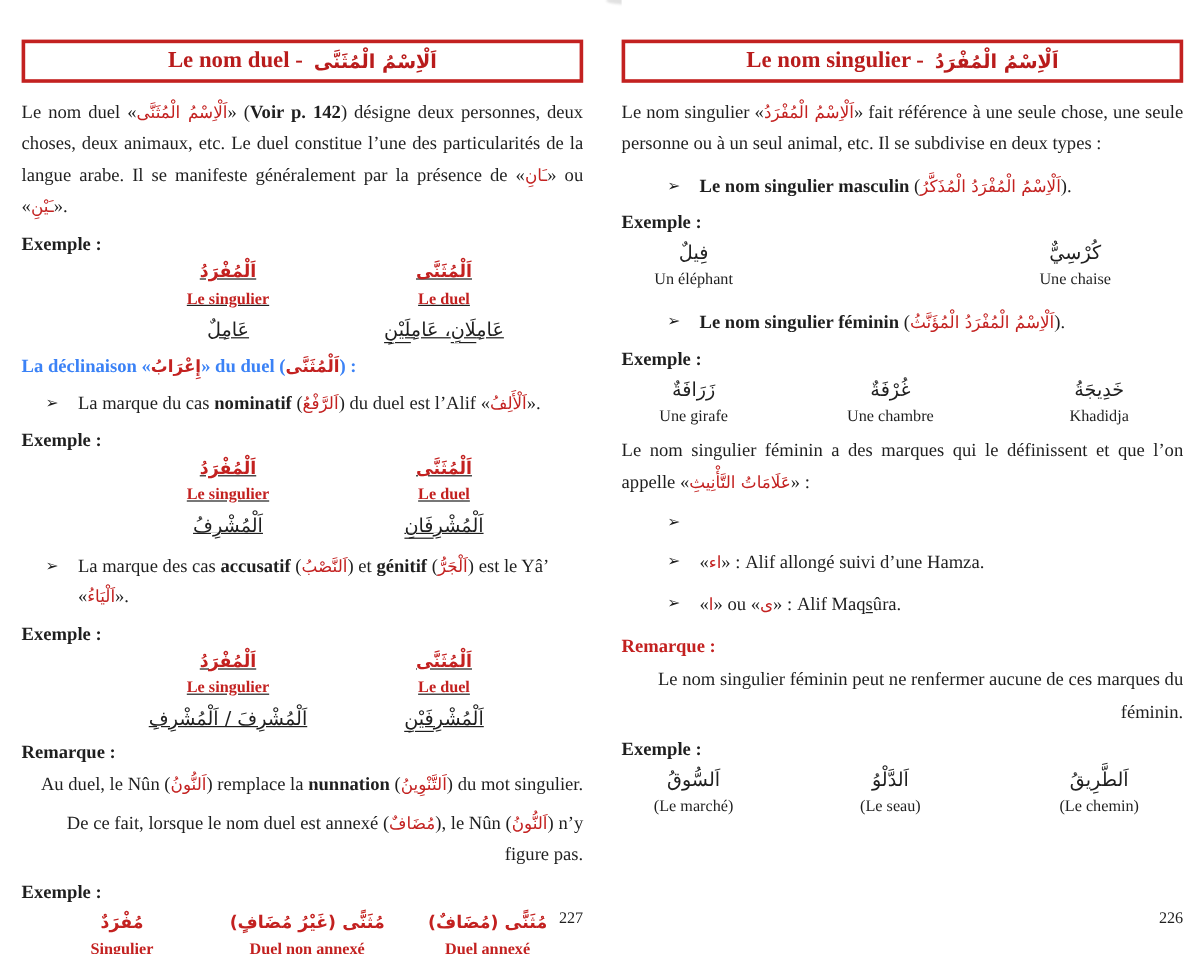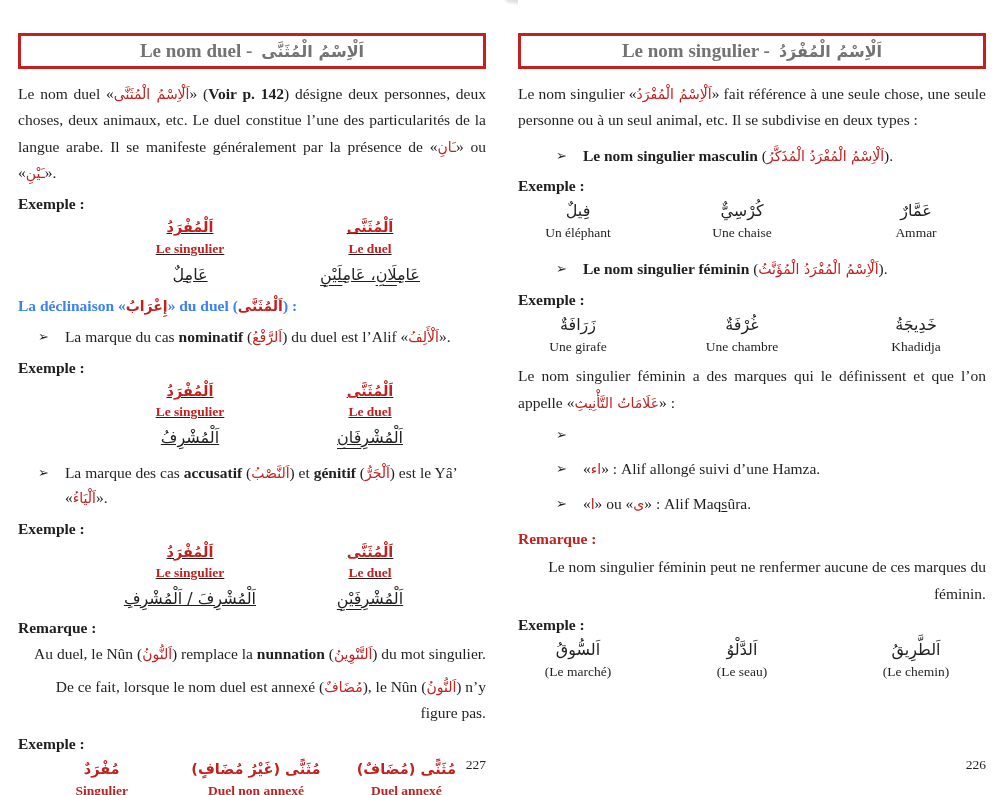--- a/index.html
+++ b/index.html
@@ -10,21 +10,21 @@
   }
   .page{position:absolute;top:0;width:468px;height:795px;background:#ffffff;}
   #page-left{left:18px;}
   #page-right{left:518px;}
   .smudge{position:absolute;left:505px;top:-3px;width:42px;height:7px;border-radius:50%;
     background:#c9c9c9;filter:blur(1px);opacity:.55;}
 
   .title-box{
     margin-top:33px;height:30px;border:3px solid #c32120;
     display:flex;align-items:center;justify-content:center;gap:9px;
-    color:#737373;font-weight:bold;font-size:19px;
+    color:#b91c1c;font-weight:bold;font-size:19px;
   }
   .title-box .t-ar{font-family:"DejaVu Sans",sans-serif;font-size:16px;font-weight:bold;}
 
   .para{font-size:15.5px;line-height:1.7;text-align:justify;margin:12px 0 0 0;}
   .para.no-just{text-align:right;}
 
   .ex-label{font-weight:bold;font-size:15.5px;margin:9px 0 2px 0;}
 
   .remark-label{font-weight:bold;font-size:15.5px;margin:8px 0 0 0;}
   .remark-label.red{color:#c32120;}
@@ -189,24 +189,20 @@
 
   <div class="exrow">
     <div class="ecol c1">
       <div class="e-ar" dir="rtl">فِيلٌ</div>
       <div class="e-cap">Un éléphant</div>
     </div>
     <div class="ecol c2">
       <div class="e-ar" dir="rtl">كُرْسِيٌّ</div>
       <div class="e-cap">Une chaise</div>
     </div>
-    <div class="ecol c3">
-      <div class="e-ar" dir="rtl">عَمَّارٌ</div>
-      <div class="e-cap">Ammar</div>
-    </div>
   </div>
 
   <div class="bullet deep" style="margin-top:16px;">
     <span class="arrow">➢</span>
     <span><span class="sg-b">Le nom singulier féminin</span><span class="sg-fr"> (</span><span class="sg-ar">اَلْاِسْمُ الْمُفْرَدُ الْمُؤَنَّثُ</span><span class="sg-fr">).</span></span>
   </div>
 
   <div class="ex-label">Exemple :</div>
 
   <div class="exrow">

